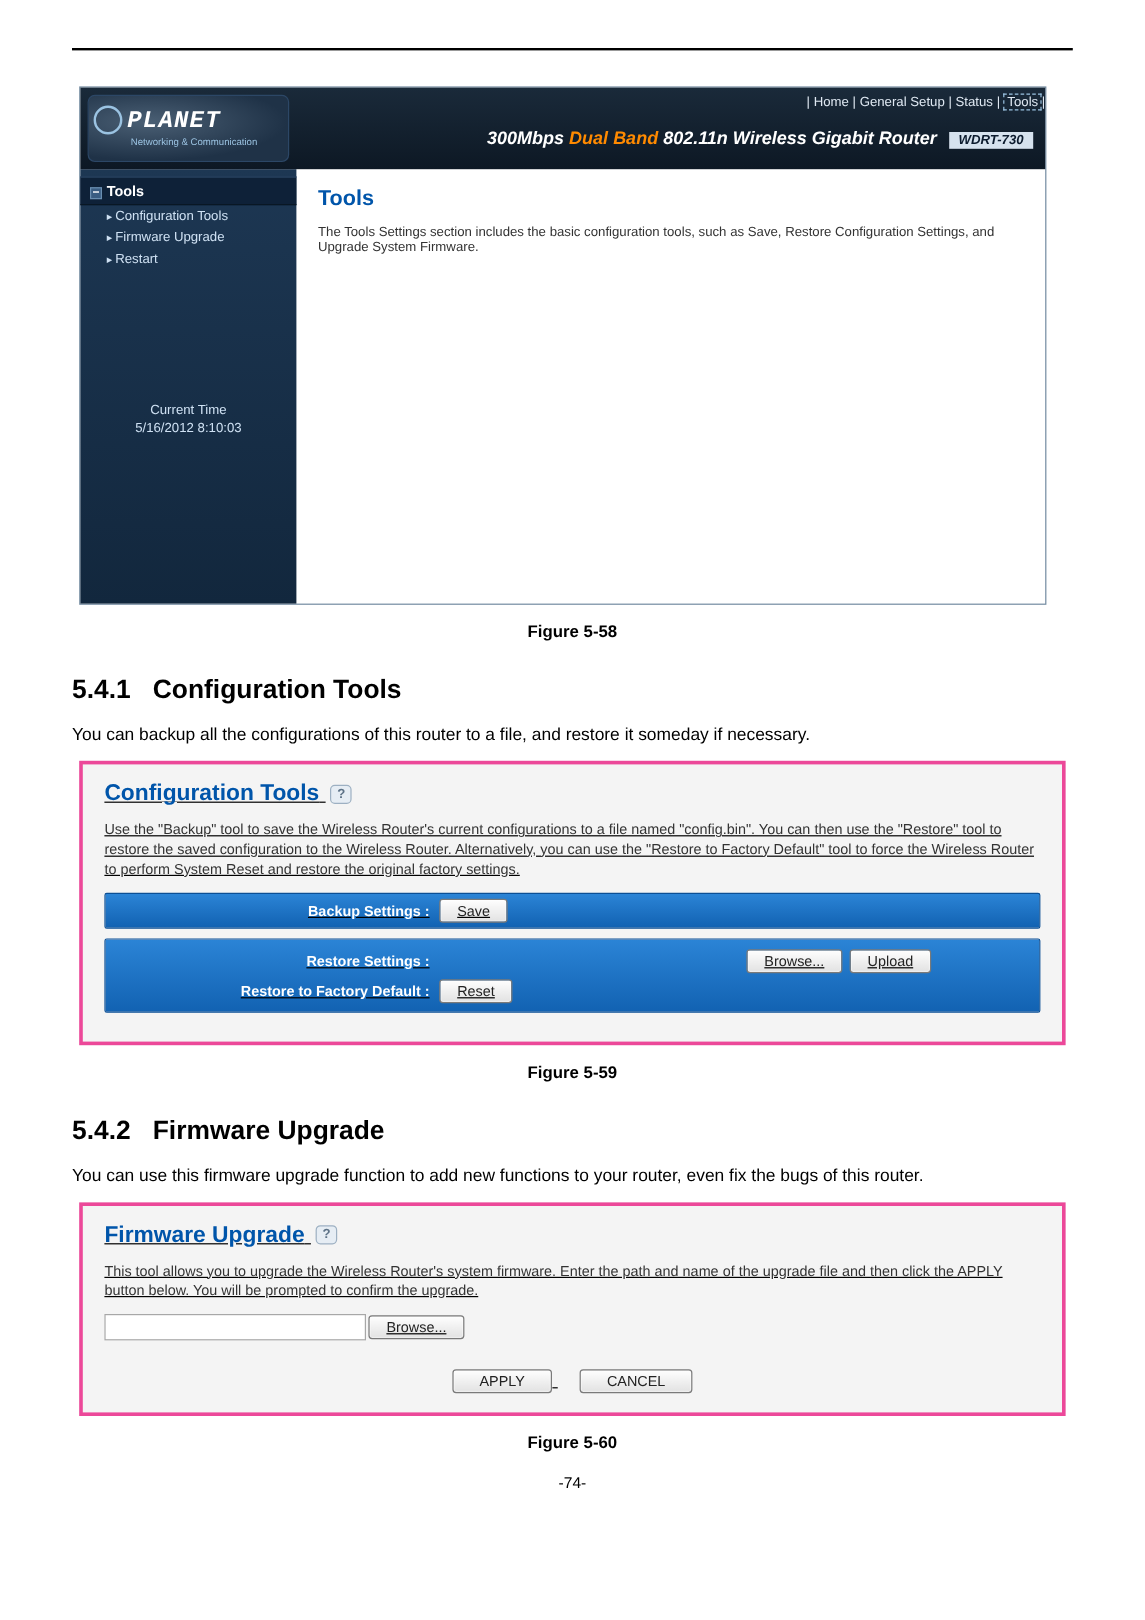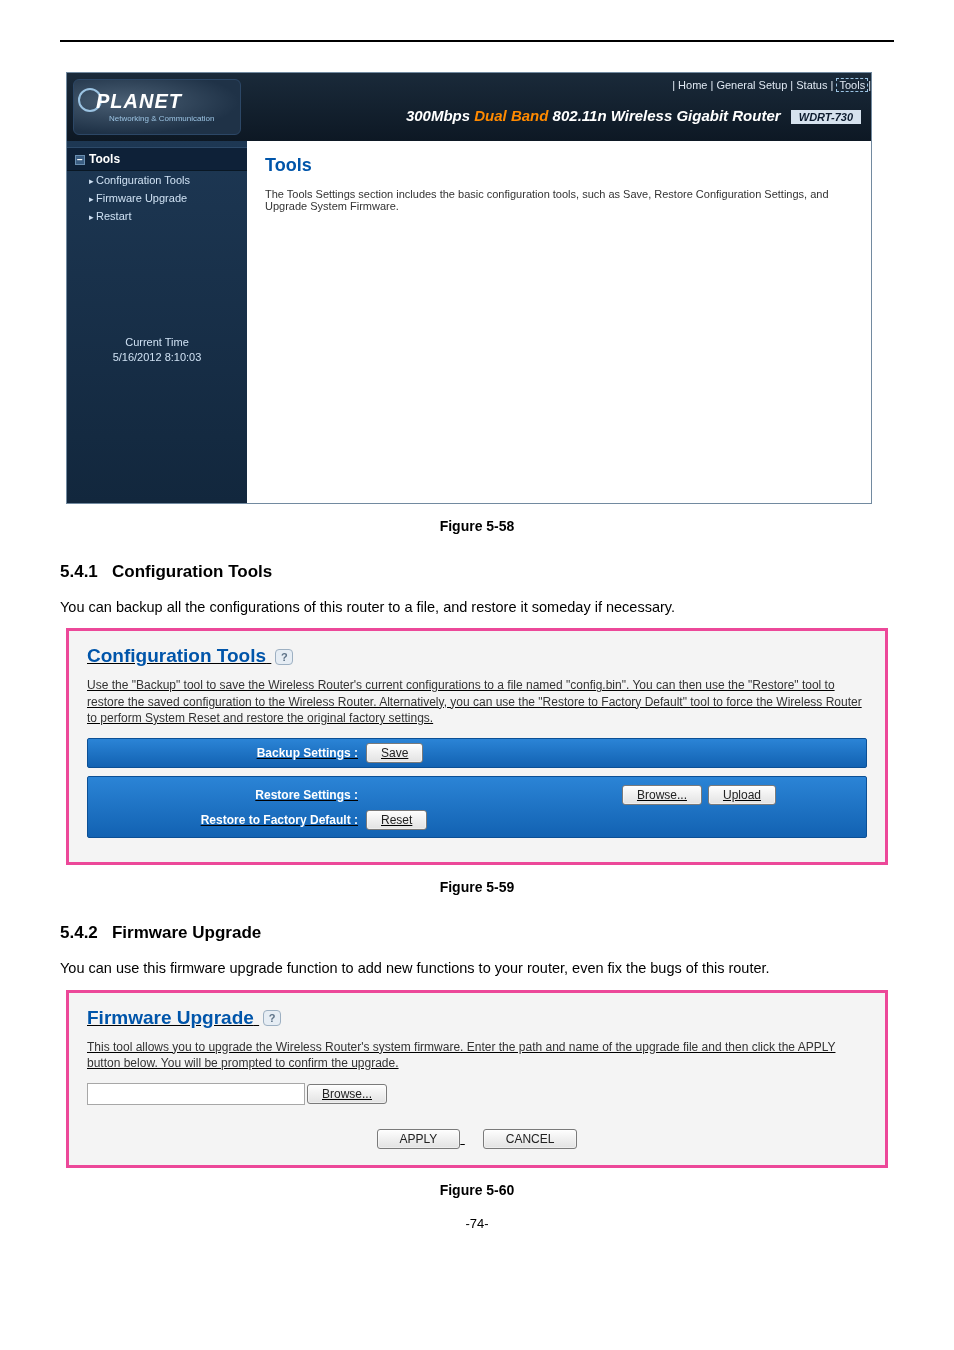--- a/index.html
+++ b/index.html
@@ -18,21 +18,21 @@
     margin-bottom: 30px;
   }
   .figure-caption {
     text-align: center;
     font-weight: bold;
     font-size: 14px;
     margin: 14px 0 28px 0;
   }
   .section-heading {
     font-weight: bold;
-    font-size: 17px;
+    font-size: 22px;
     margin: 6px 0 14px 0;
   }
   .body-text {
     font-size: 14.5px;
     line-height: 1.55;
     margin-bottom: 10px;
   }
   .page-num {
     text-align: center;
     font-size: 13px;
@@ -55,25 +55,26 @@
   .router-logo {
     position: absolute;
     left: 6px; top: 6px;
     width: 168px; height: 56px;
     background: radial-gradient(ellipse at 30% 40%, #4a5f74, #1f3247 70%);
     border: 1px solid #2c4766;
     border-radius: 6px;
   }
   .router-logo .logo-text {
     position: absolute;
-    left: 22px; top: 10px;
+    left: 32px; top: 10px;
     font-weight: bold;
     font-style: italic;
     font-size: 20px;
     letter-spacing: 1px;
+    font-family: Liberation Mono, monospace;
   }
   .router-logo .logo-sub {
     position: absolute;
     left: 35px; top: 34px;
     font-size: 8px;
     color: #9bc3e2;
   }
   .router-logo .globe {
     position: absolute;
     left: 4px; top: 8px;

